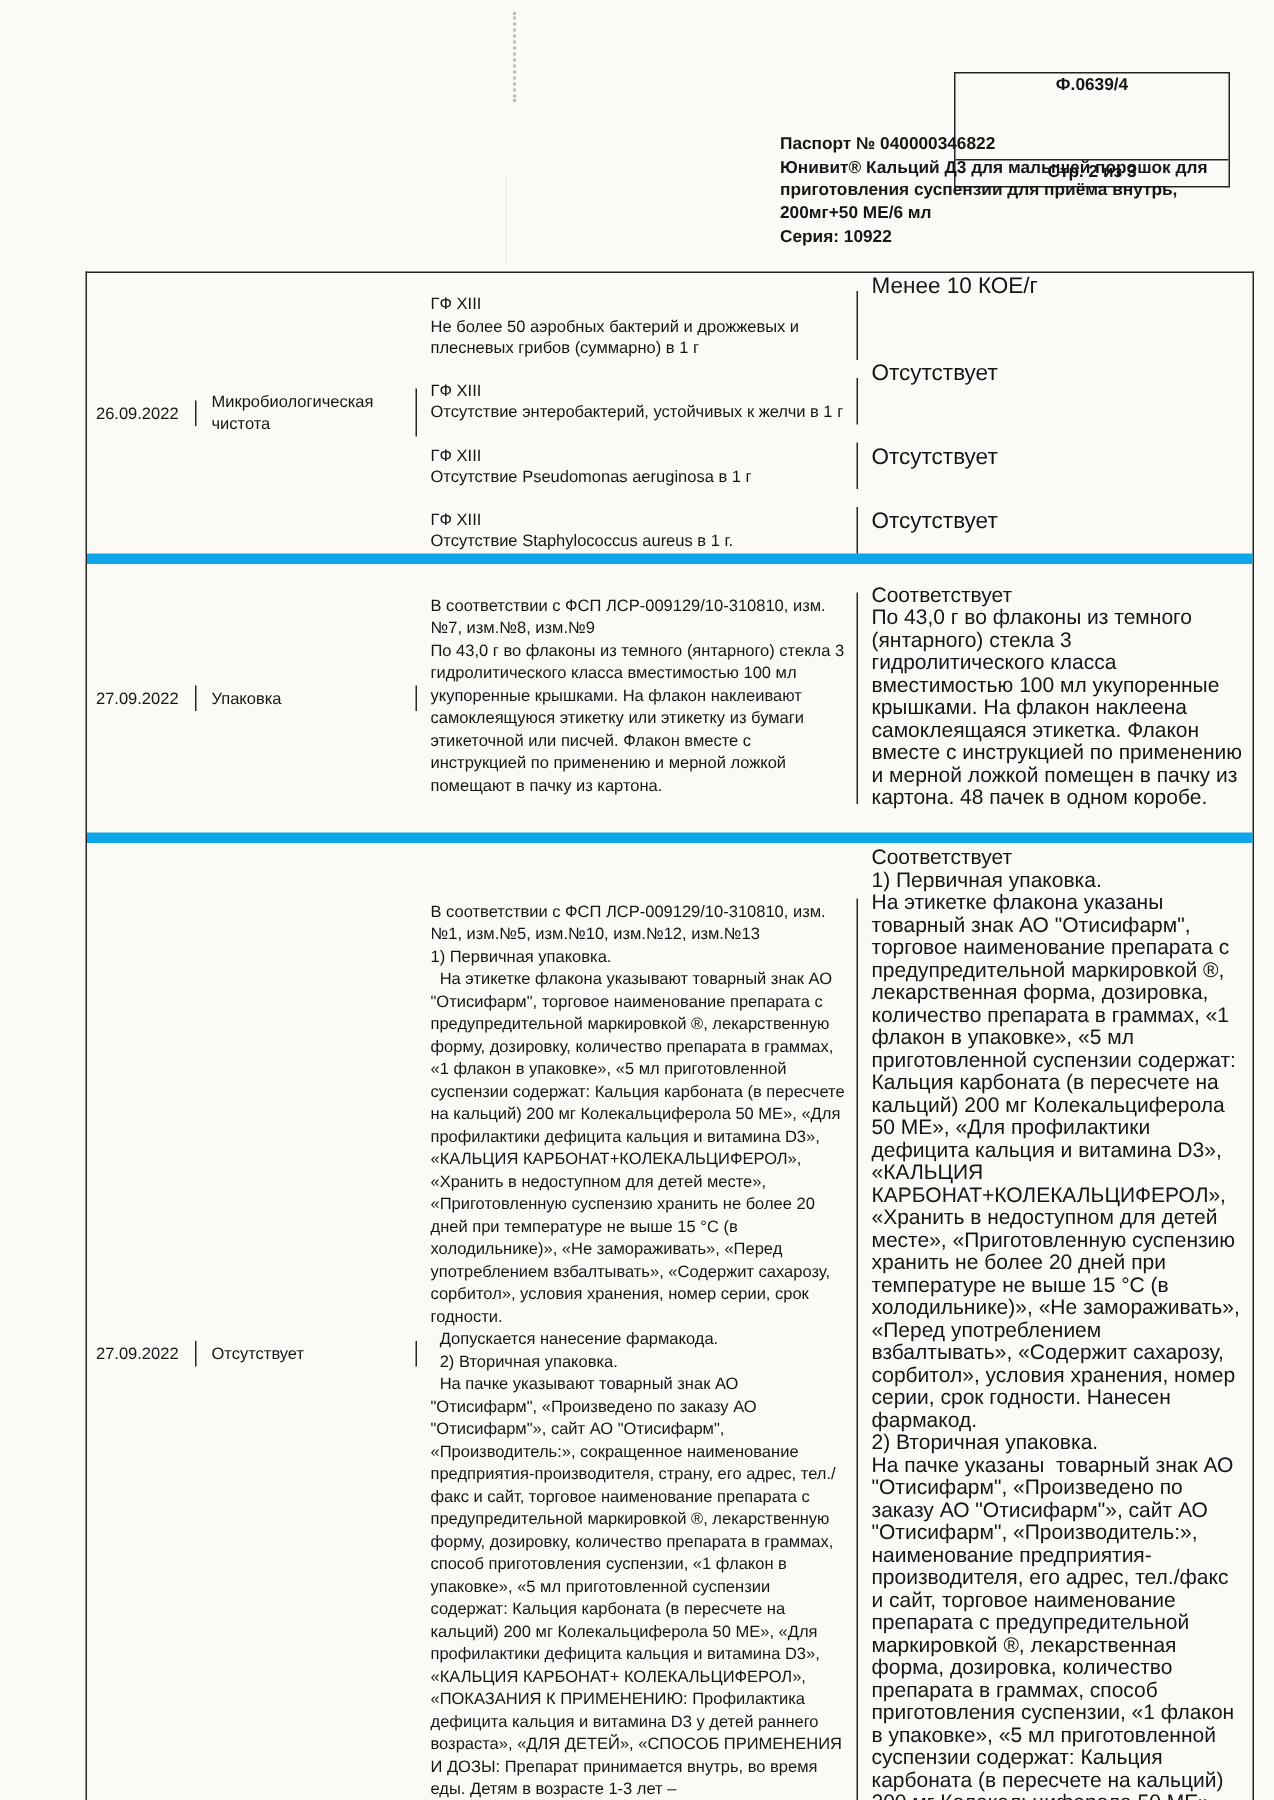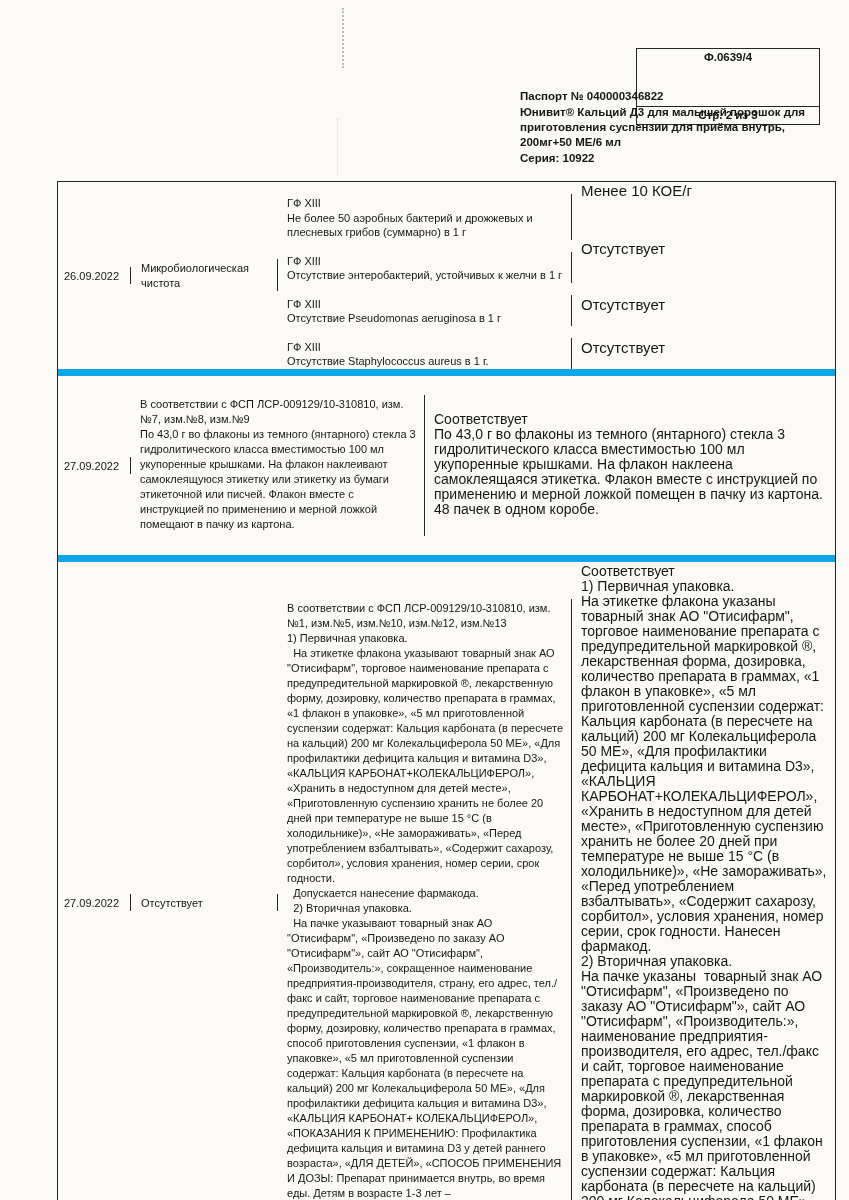--- a/index.html
+++ b/index.html
@@ -84,20 +84,21 @@
 Отсутствие Pseudomonas aeruginosa в 1 г</div>
       <div class="result shift">Отсутствует</div>
       <div class="method">ГФ XIII
 Отсутствие Staphylococcus aureus в 1 г.</div>
       <div class="result shift">Отсутствует</div>
     </div>
   </div>
 
   <div class="trow row2">
     <div class="c-date">27.09.2022</div>
+    <div class="c-param">Упаковка</div>
     <div class="c-method pre">В соответствии с ФСП ЛСР-009129/10-310810, изм. №7, изм.№8, изм.№9
 По 43,0 г во флаконы из темного (янтарного) стекла 3 гидролитического класса вместимостью 100 мл укупоренные крышками. На флакон наклеивают самоклеящуюся этикетку или этикетку из бумаги этикеточной или писчей. Флакон вместе с инструкцией по применению и мерной ложкой помещают в пачку из картона.</div>
     <div class="c-result pre">Соответствует
 По 43,0 г во флаконы из темного (янтарного) стекла 3 гидролитического класса вместимостью 100 мл укупоренные крышками. На флакон наклеена самоклеящаяся этикетка. Флакон вместе с инструкцией по применению и мерной ложкой помещен в пачку из картона. 48 пачек в одном коробе.</div>
   </div>
 
   <div class="trow row3">
     <div class="c-date">27.09.2022</div>
     <div class="c-param">Отсутствует</div>
     <div class="c-method pre">В соответствии с ФСП ЛСР-009129/10-310810, изм.№1, изм.№5, изм.№10, изм.№12, изм.№13

